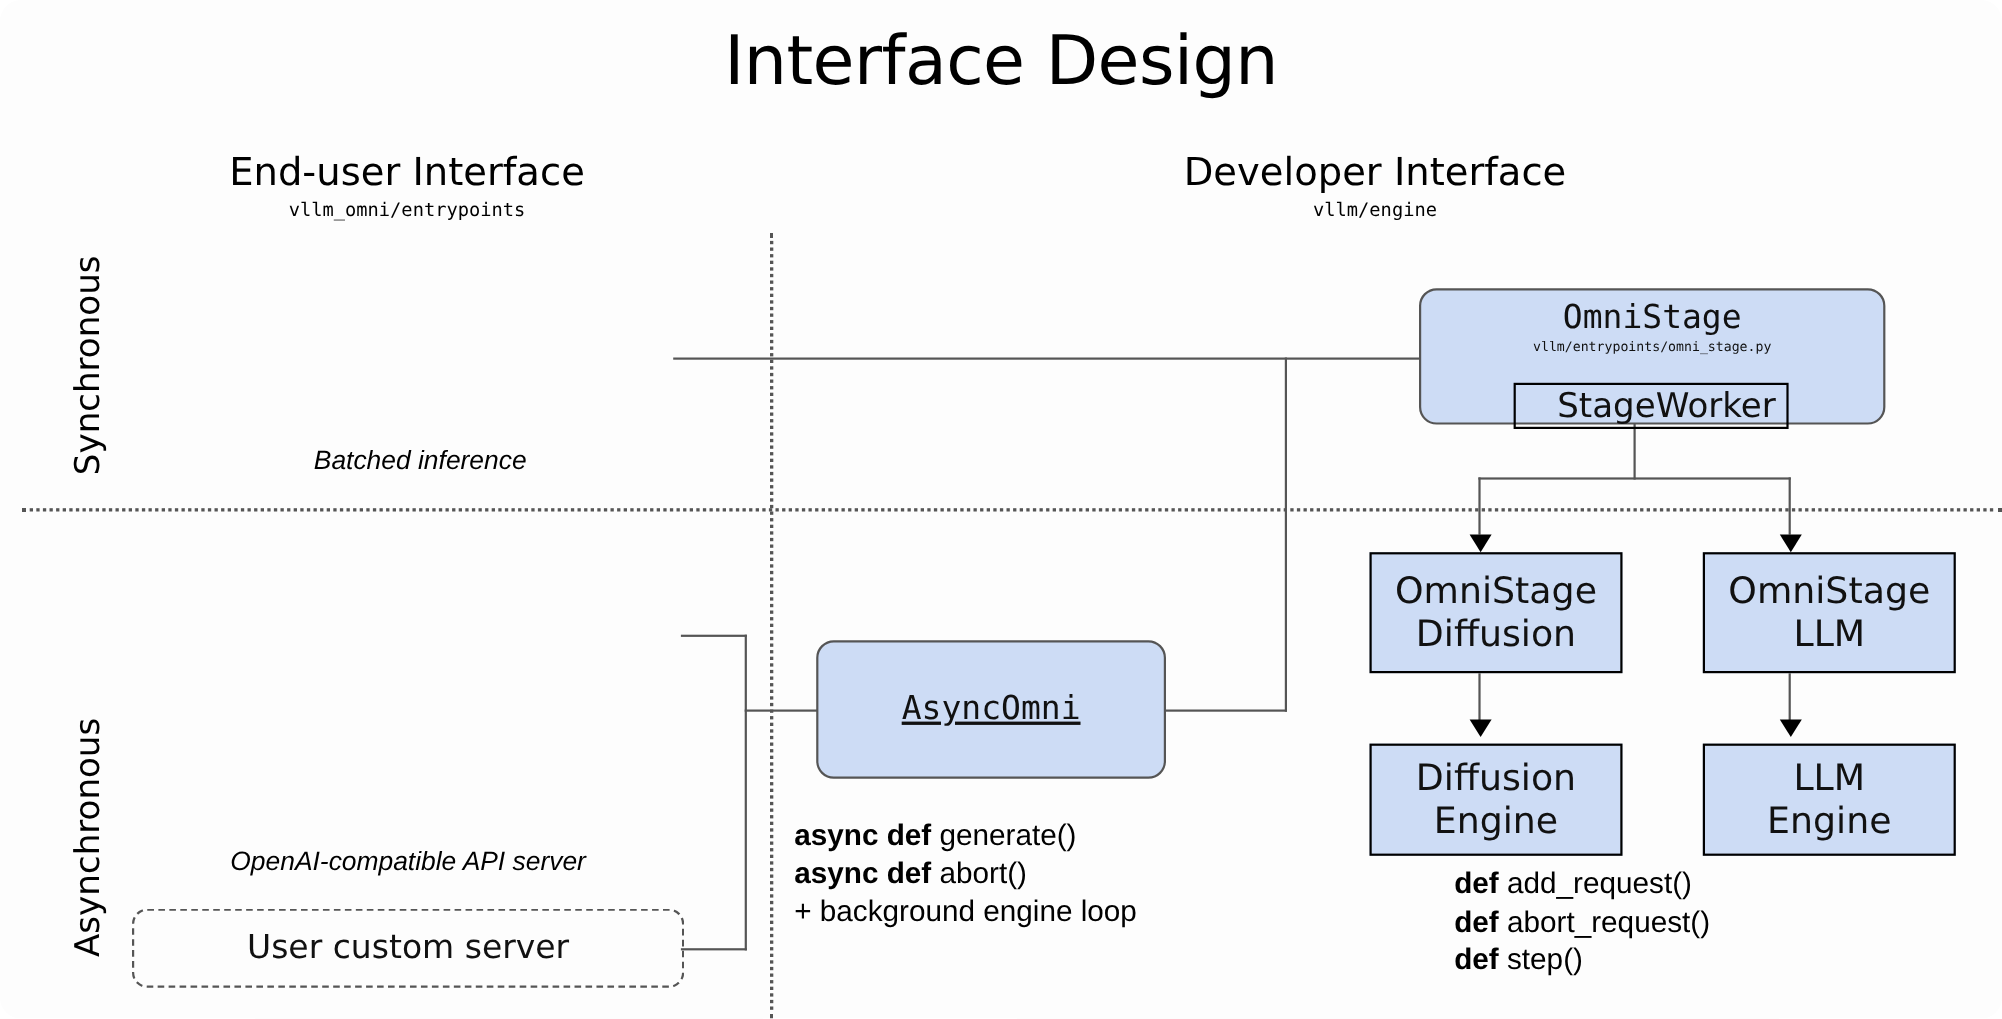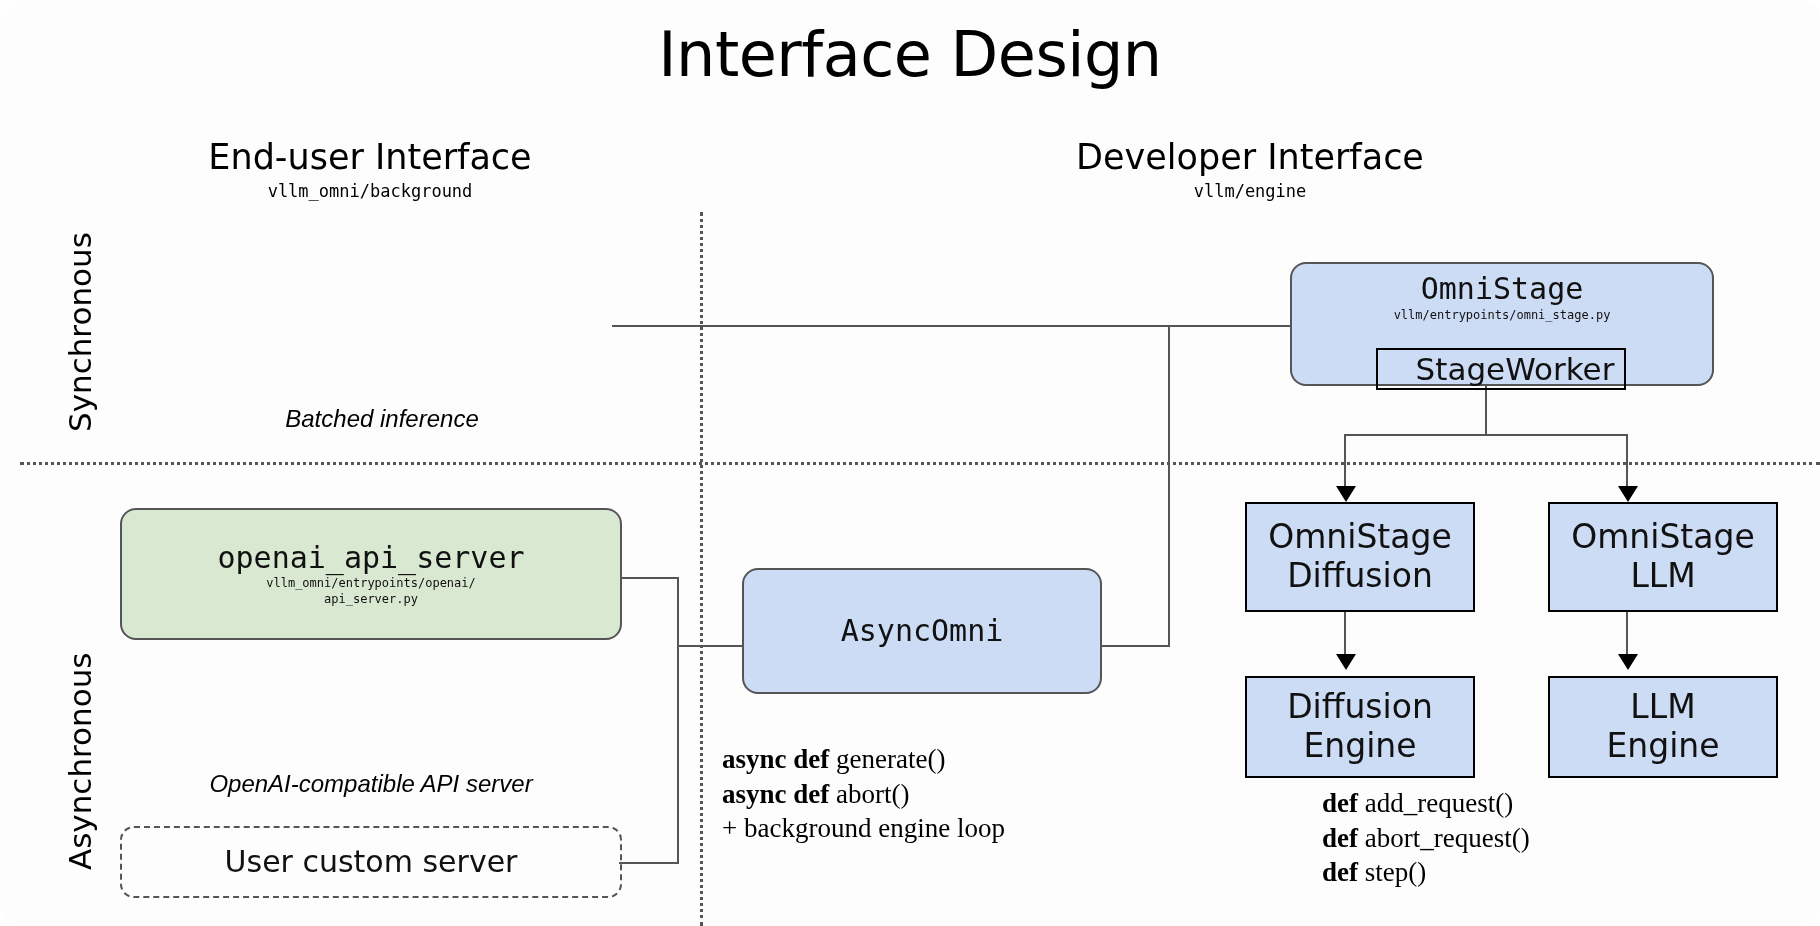--- a/index.html
+++ b/index.html
@@ -149,38 +149,38 @@
     font-family: "Liberation Sans", sans-serif;
     font-style: italic;
     font-size: 24px;
     color: #000;
     text-align: center;
     white-space: nowrap;
   }
 
   
   .codeblock {
-    font-family: Liberation Serif, serif;
+    font-family: Liberation Sans, sans-serif;
     font-size: 27px;
     line-height: 1.28;
     color: #000;
     white-space: nowrap;
   }
   .codeblock .kw { font-weight: bold; }
 </style>
 </head>
 <body>
 
 <div id="canvas">
 
   <div class="abs" id="page-title">Interface Design</div>
 
   <div class="abs col-head" style="left:160px; top:138px; width:420px;">
     <div class="ch-title">End-user Interface</div>
-    <div class="ch-sub">vllm_omni/background</div>
+    <div class="ch-sub">vllm_omni/entrypoints</div>
   </div>
 
   <div class="abs col-head" style="left:1040px; top:138px; width:420px;">
     <div class="ch-title">Developer Interface</div>
     <div class="ch-sub">vllm/engine</div>
   </div>
 
   <div class="abs side-label" style="left:62px; top:432px;">Synchronous</div>
   <div class="abs side-label" style="left:62px; top:870px;">Asynchronous</div>
 
@@ -208,33 +208,28 @@
 
   <div class="abs line-v" style="left:1344px; top:612px; height:44px;"></div>
   <div class="abs" style="left:1336px; top:654px; width:0; height:0; border-left:10px solid transparent; border-right:10px solid transparent; border-top:16px solid #000;"></div>
 
   <div class="abs line-v" style="left:1626px; top:612px; height:44px;"></div>
   <div class="abs" style="left:1618px; top:654px; width:0; height:0; border-left:10px solid transparent; border-right:10px solid transparent; border-top:16px solid #000;"></div>
 
 
   <div class="abs annot" style="left:150px; top:405px; width:464px;">Batched inference</div>
 
-  <div class="abs node node-green" style="left:120px; top:508px; width:502px; height:132px;">
-    <div class="n-title-mono">openai_api_server</div>
-    <div class="n-sub-mono">vllm_omni/entrypoints/openai/
-api_server.py</div>
-  </div>
 
   <div class="abs annot" style="left:120px; top:770px; width:502px;">OpenAI-compatible API server</div>
 
   <div class="abs node node-dashed" style="left:120px; top:826px; width:502px; height:72px;">
     <div class="n-title-sans">User custom server</div>
   </div>
 
-  <div class="abs node node-blue-round" style="left:742px; top:568px; width:360px; height:126px;">
+  <div class="abs node node-blue-round" style="left:742px; top:582px; width:318px; height:126px;text-decoration:underline;">
     <div class="n-title-mono">AsyncOmni</div>
   </div>
 
   <div class="abs node node-blue-round" style="left:1290px; top:262px; width:424px; height:124px; justify-content:flex-start; padding-top:8px;">
     <div class="n-title-mono">OmniStage</div>
     <div class="n-sub-mono">vllm/entrypoints/omni_stage.py</div>
   </div>
   <div class="abs" id="stage-worker" style="left:1376px; top:348px; width:250px; height:42px;">
     <span>StageWorker</span>
   </div>

